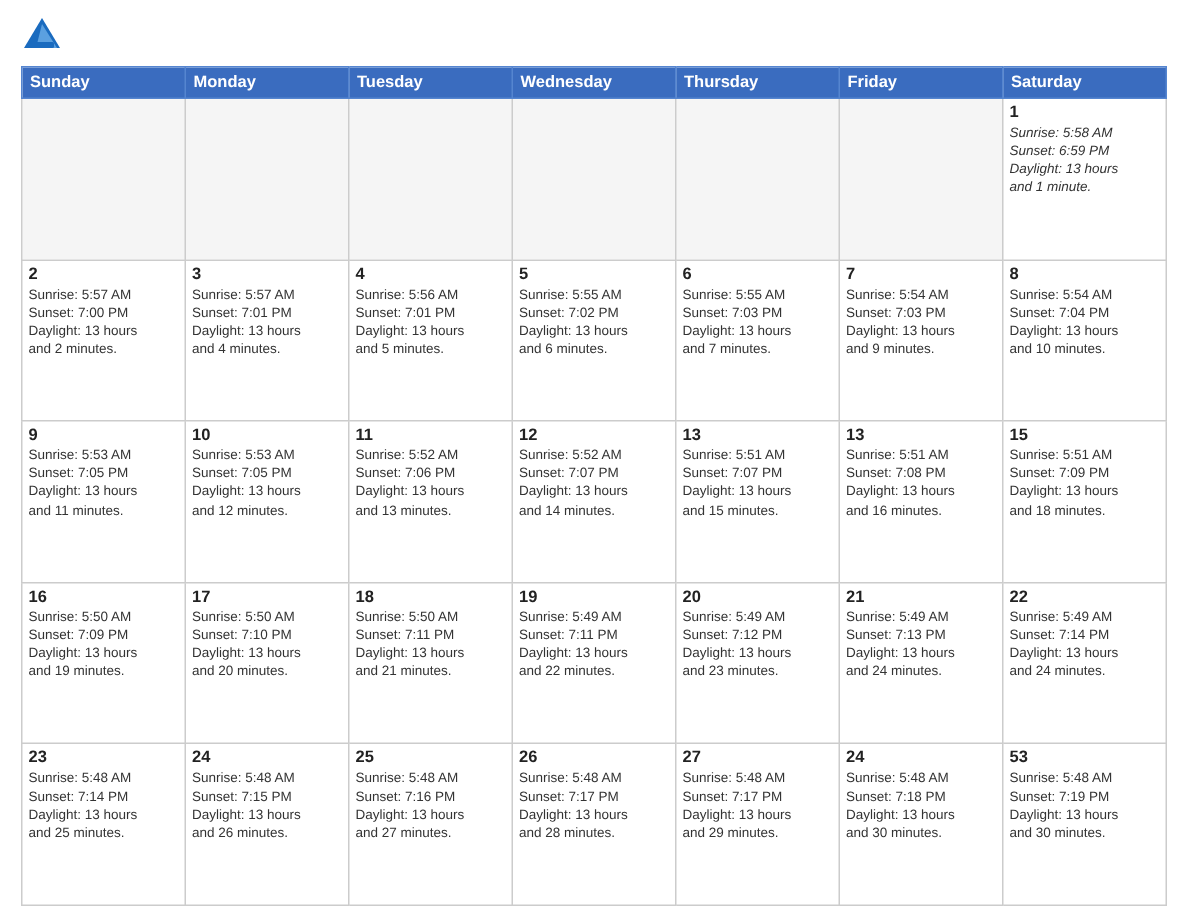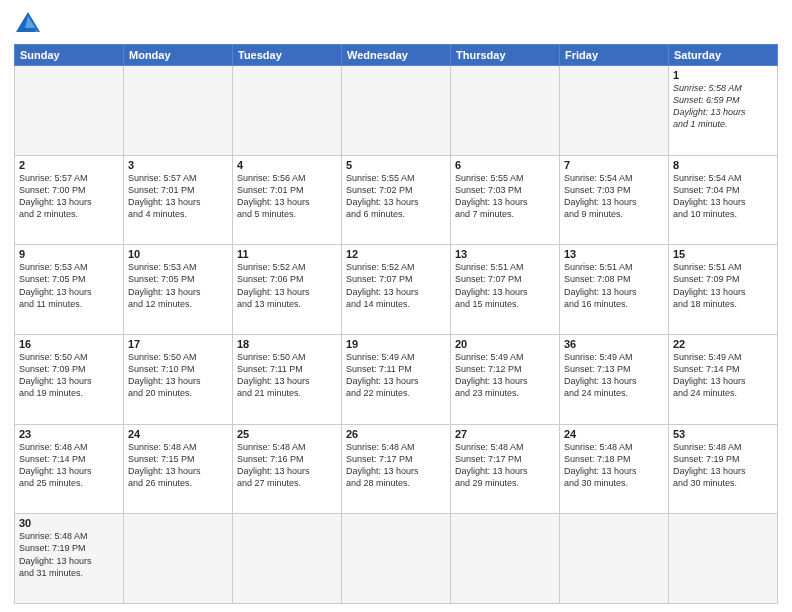--- a/index.html
+++ b/index.html
@@ -277,21 +277,21 @@
 and 22 minutes.</div>
           </td>
           <td>
             <span class="day-num">20</span>
             <div class="day-info" style="white-space: pre-line;">Sunrise: 5:49 AM
 Sunset: 7:12 PM
 Daylight: 13 hours
 and 23 minutes.</div>
           </td>
           <td>
-            <span class="day-num">36</span>
+            <span class="day-num">21</span>
             <div class="day-info" style="white-space: pre-line;">Sunrise: 5:49 AM
 Sunset: 7:13 PM
 Daylight: 13 hours
 and 24 minutes.</div>
           </td>
           <td>
             <span class="day-num">22</span>
             <div class="day-info" style="white-space: pre-line;">Sunrise: 5:49 AM
 Sunset: 7:14 PM
 Daylight: 13 hours
@@ -341,31 +341,16 @@
 Daylight: 13 hours
 and 30 minutes.</div>
           </td>
           <td>
             <span class="day-num">53</span>
             <div class="day-info" style="white-space: pre-line;">Sunrise: 5:48 AM
 Sunset: 7:19 PM
 Daylight: 13 hours
 and 30 minutes.</div>
           </td>
-        </tr>
-        <tr>
-          <td class="last-row">
-            <span class="day-num">30</span>
-            <div class="day-info" style="white-space: pre-line;">Sunrise: 5:48 AM
-Sunset: 7:19 PM
-Daylight: 13 hours
-and 31 minutes.</div>
-          </td>
-          <td class="last-row"></td>
-          <td class="last-row"></td>
-          <td class="last-row"></td>
-          <td class="last-row"></td>
-          <td class="last-row"></td>
-          <td class="last-row"></td>
         </tr>
       </tbody>
   </table>
 </div>
 
 </body></html>

